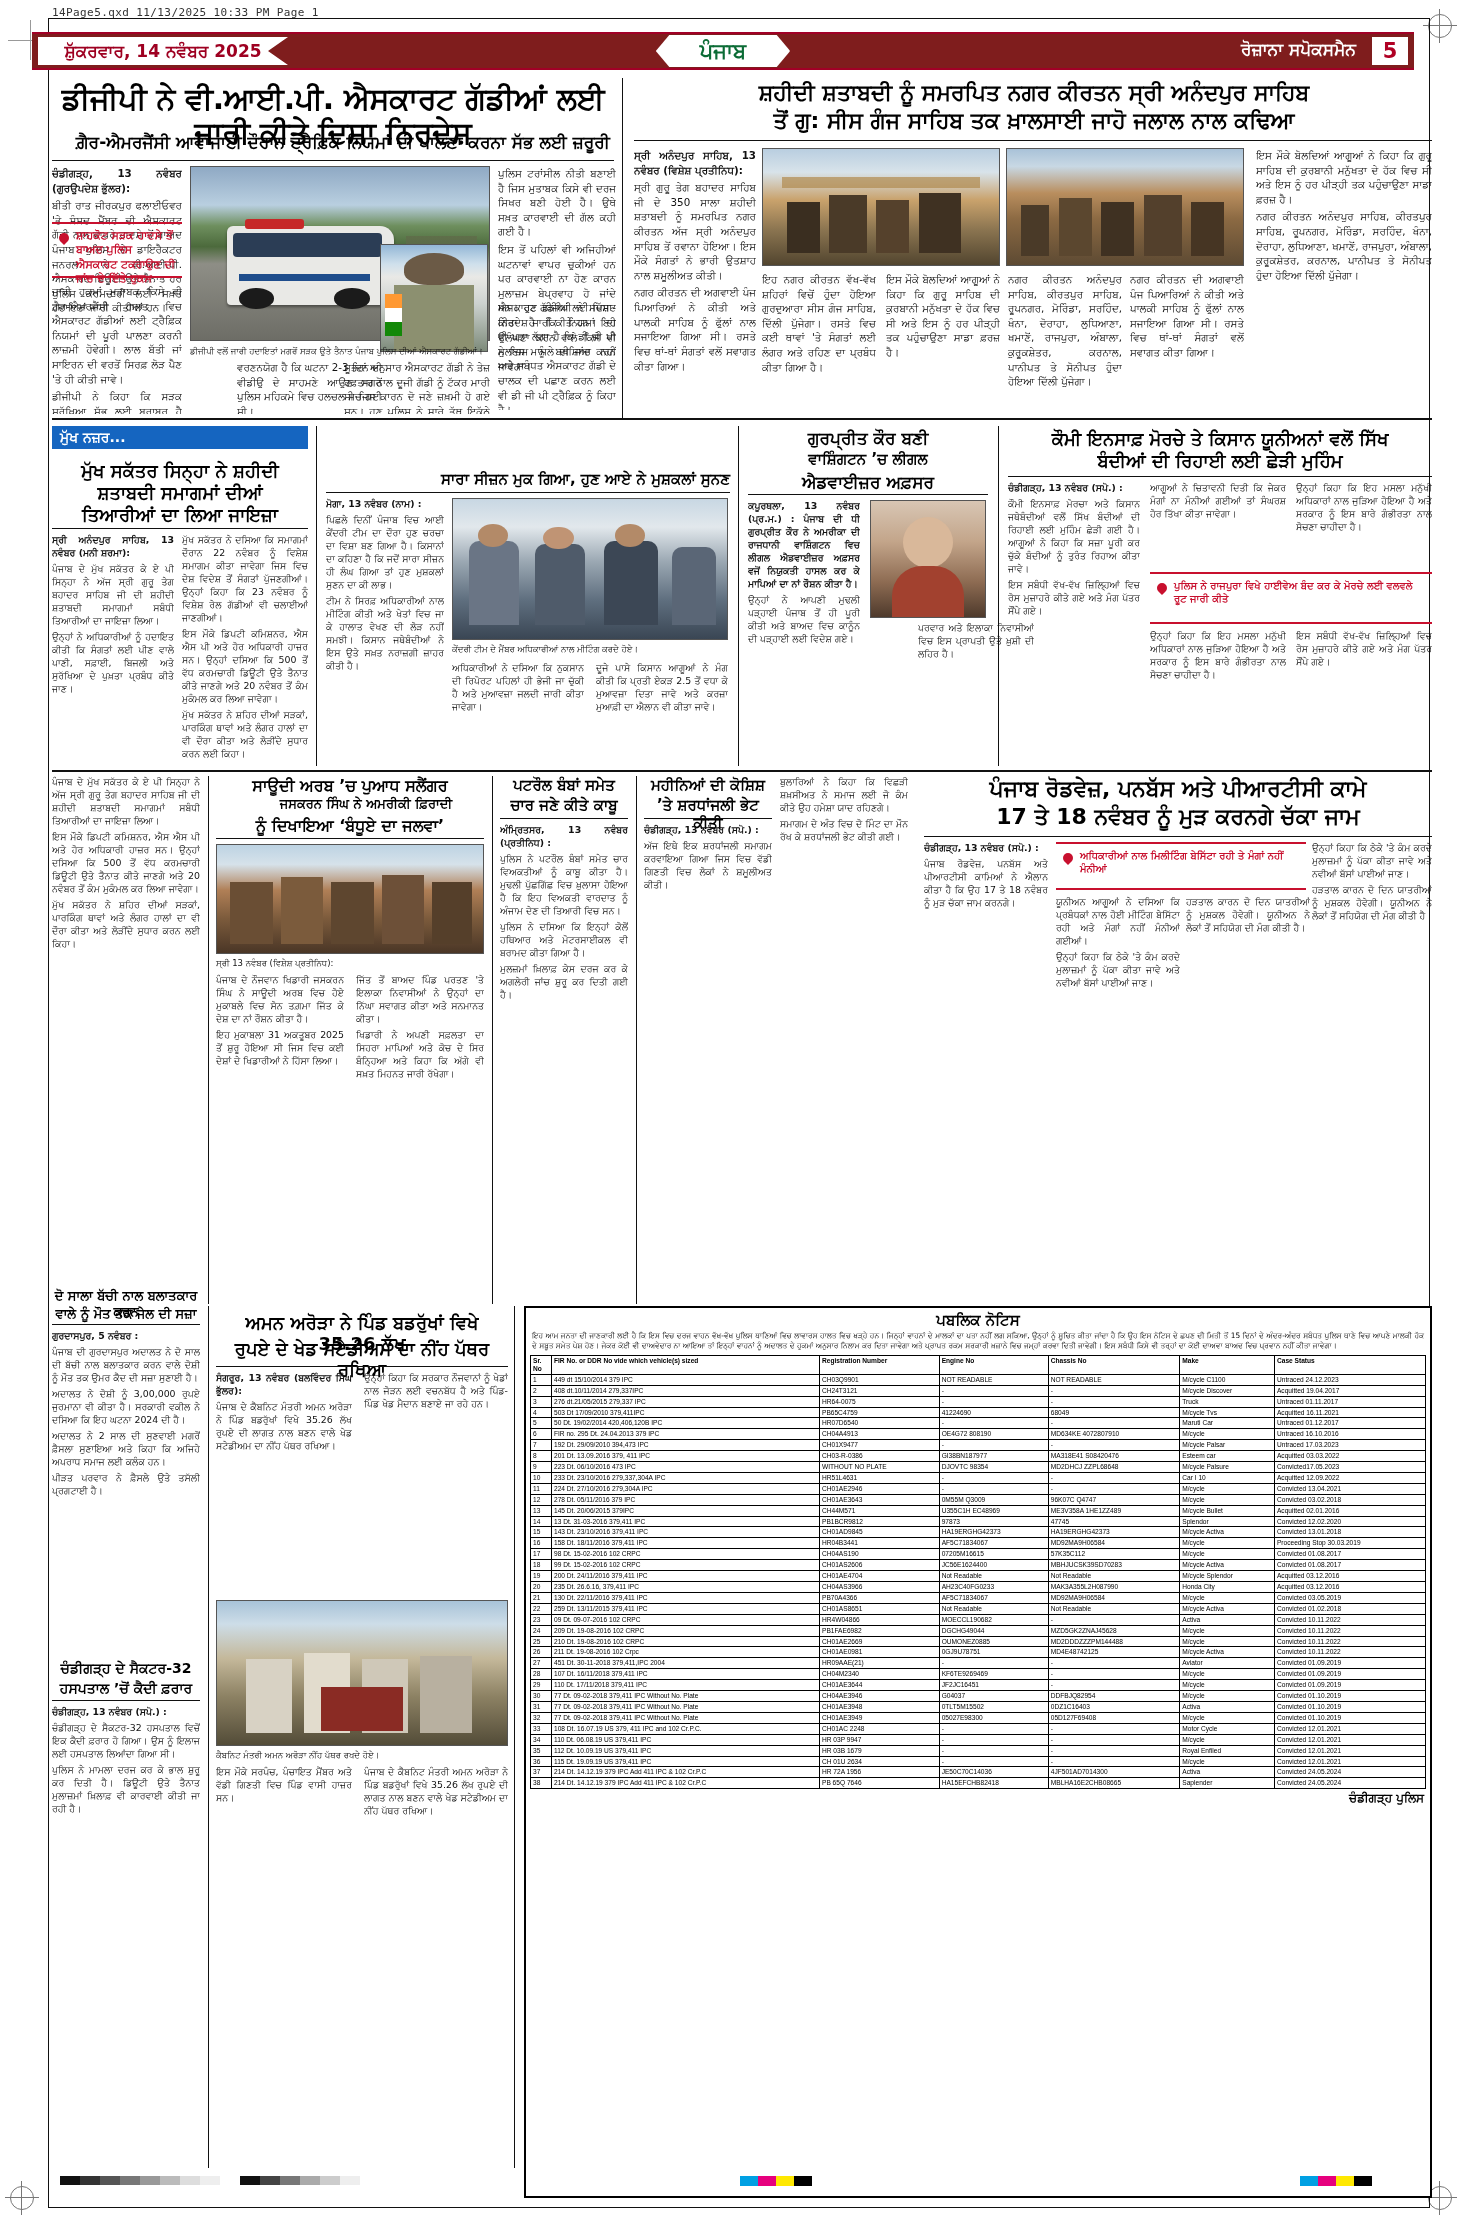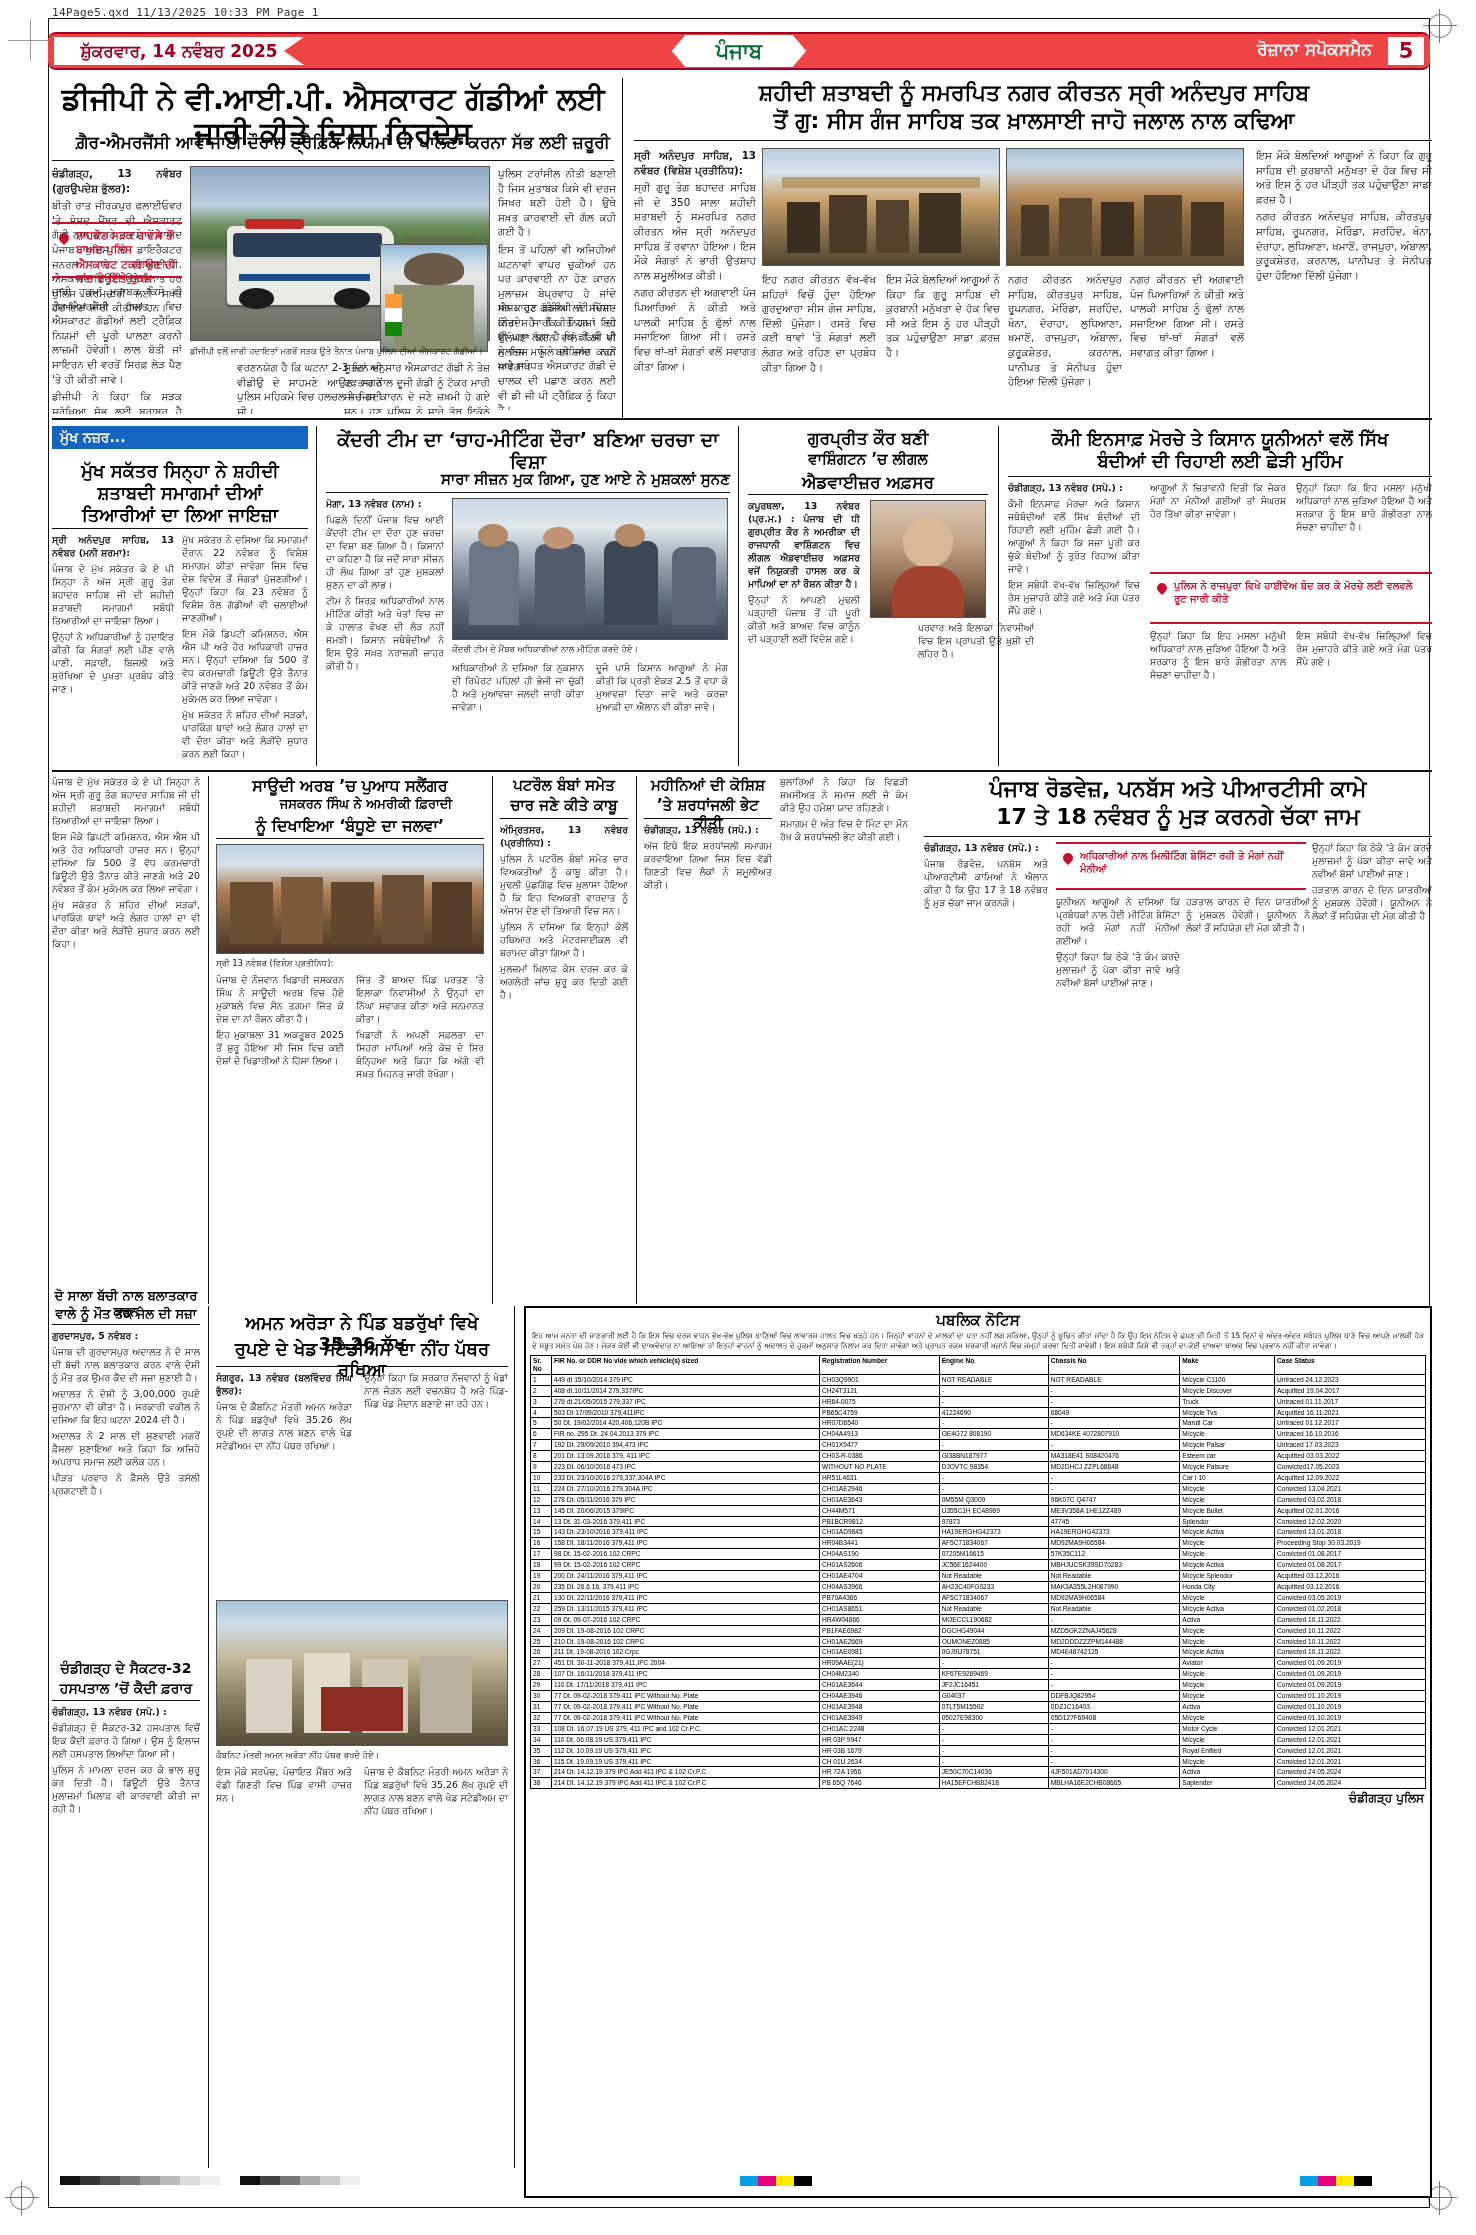--- a/index.html
+++ b/index.html
@@ -14,22 +14,22 @@
     font-family:"DejaVu Sans Mono","Liberation Mono",monospace;letter-spacing:.4px;
   }
   .reg-mark{position:absolute;width:22px;height:22px;border-radius:50%;border:1px solid #777;}
   .reg-mark:before{content:"";position:absolute;left:-6px;top:10px;width:34px;height:1px;background:#777;}
   .reg-mark:after{content:"";position:absolute;top:-6px;left:10px;height:34px;width:1px;background:#777;}
   .crop-v{position:absolute;width:1px;background:#999;}
   .crop-h{position:absolute;height:1px;background:#999;}
 
   
   .masthead{
-    position:absolute;left:48px;top:32px;width:1382px;height:34px;
-    background:#ef4444;border-top:2px solid #a10026;border-bottom:2px solid #a10026;border-radius:8px;
+    position:absolute;left:32px;top:32px;width:1382px;height:34px;
+    background:#7f1d1d;border-top:2px solid #a10026;border-bottom:2px solid #a10026;
   }
   .mh-date{
     position:absolute;left:6px;top:3px;height:28px;min-width:250px;background:#fff;
     color:#9e0021;font-weight:bold;font-size:17px;display:flex;align-items:center;
     justify-content:center;padding:0 14px;box-sizing:border-box;
     clip-path:polygon(0 0,100% 0,92% 50%,100% 100%,0 100%);
   }
   .mh-center{
     position:absolute;left:50%;top:1px;transform:translateX(-50%);
     height:32px;background:#fff;display:flex;align-items:center;justify-content:center;
@@ -245,21 +245,20 @@
     <p>ਉਨ੍ਹਾਂ ਨੇ ਅਧਿਕਾਰੀਆਂ ਨੂੰ ਹਦਾਇਤ ਕੀਤੀ ਕਿ ਸੰਗਤਾਂ ਲਈ ਪੀਣ ਵਾਲੇ ਪਾਣੀ, ਸਫ਼ਾਈ, ਬਿਜਲੀ ਅਤੇ ਸੁਰੱਖਿਆ ਦੇ ਪੁਖ਼ਤਾ ਪ੍ਰਬੰਧ ਕੀਤੇ ਜਾਣ।</p>
   </div>
   <div class="col tiny" style="left:182px;top:534px;width:126px;height:230px;">
     <p>ਮੁੱਖ ਸਕੱਤਰ ਨੇ ਦਸਿਆ ਕਿ ਸਮਾਗਮਾਂ ਦੌਰਾਨ 22 ਨਵੰਬਰ ਨੂੰ ਵਿਸ਼ੇਸ਼ ਸਮਾਗਮ ਕੀਤਾ ਜਾਵੇਗਾ ਜਿਸ ਵਿਚ ਦੇਸ਼ ਵਿਦੇਸ਼ ਤੋਂ ਸੰਗਤਾਂ ਪੁੱਜਣਗੀਆਂ। ਉਨ੍ਹਾਂ ਕਿਹਾ ਕਿ 23 ਨਵੰਬਰ ਨੂੰ ਵਿਸ਼ੇਸ਼ ਰੇਲ ਗੱਡੀਆਂ ਵੀ ਚਲਾਈਆਂ ਜਾਣਗੀਆਂ।</p>
     <p>ਇਸ ਮੌਕੇ ਡਿਪਟੀ ਕਮਿਸ਼ਨਰ, ਐਸ ਐਸ ਪੀ ਅਤੇ ਹੋਰ ਅਧਿਕਾਰੀ ਹਾਜ਼ਰ ਸਨ। ਉਨ੍ਹਾਂ ਦਸਿਆ ਕਿ 500 ਤੋਂ ਵੱਧ ਕਰਮਚਾਰੀ ਡਿਊਟੀ ਉਤੇ ਤੈਨਾਤ ਕੀਤੇ ਜਾਣਗੇ ਅਤੇ 20 ਨਵੰਬਰ ਤੋਂ ਕੰਮ ਮੁਕੰਮਲ ਕਰ ਲਿਆ ਜਾਵੇਗਾ।</p>
     <p>ਮੁੱਖ ਸਕੱਤਰ ਨੇ ਸ਼ਹਿਰ ਦੀਆਂ ਸੜਕਾਂ, ਪਾਰਕਿੰਗ ਥਾਵਾਂ ਅਤੇ ਲੰਗਰ ਹਾਲਾਂ ਦਾ ਵੀ ਦੌਰਾ ਕੀਤਾ ਅਤੇ ਲੋੜੀਂਦੇ ਸੁਧਾਰ ਕਰਨ ਲਈ ਕਿਹਾ।</p>
   </div>
 
   <div class="vrule" style="left:316px;top:426px;height:340px;"></div>
 
-  <div class="hl hl-sec" style="position:absolute;left:326px;top:428px;width:404px;font-size:19px;">ਕੇਂਦਰੀ ਟੀਮ ਦਾ ‘ਚਾਹ-ਮੀਟਿੰਗ ਦੌਰਾ’ ਬਣਿਆ ਚਰਚਾ ਦਾ ਵਿਸ਼ਾ</div>
   <div class="hl-deck" style="position:absolute;left:326px;top:470px;width:404px;font-size:15px;">ਸਾਰਾ ਸੀਜ਼ਨ ਮੁਕ ਗਿਆ, ਹੁਣ ਆਏ ਨੇ ਮੁਸ਼ਕਲਾਂ ਸੁਨਣ</div>
   <div class="hrule" style="left:326px;top:492px;width:404px;"></div>
 
   <div class="col tiny" style="left:326px;top:498px;width:118px;height:264px;">
     <p><span class="dateline">ਮੋਗਾ, 13 ਨਵੰਬਰ (ਨਾਮ) :</span></p>
     <p>ਪਿਛਲੇ ਦਿਨੀਂ ਪੰਜਾਬ ਵਿਚ ਆਈ ਕੇਂਦਰੀ ਟੀਮ ਦਾ ਦੌਰਾ ਹੁਣ ਚਰਚਾ ਦਾ ਵਿਸ਼ਾ ਬਣ ਗਿਆ ਹੈ। ਕਿਸਾਨਾਂ ਦਾ ਕਹਿਣਾ ਹੈ ਕਿ ਜਦੋਂ ਸਾਰਾ ਸੀਜ਼ਨ ਹੀ ਲੰਘ ਗਿਆ ਤਾਂ ਹੁਣ ਮੁਸ਼ਕਲਾਂ ਸੁਣਨ ਦਾ ਕੀ ਲਾਭ।</p>
     <p>ਟੀਮ ਨੇ ਸਿਰਫ਼ ਅਧਿਕਾਰੀਆਂ ਨਾਲ ਮੀਟਿੰਗ ਕੀਤੀ ਅਤੇ ਖੇਤਾਂ ਵਿਚ ਜਾ ਕੇ ਹਾਲਾਤ ਵੇਖਣ ਦੀ ਲੋੜ ਨਹੀਂ ਸਮਝੀ। ਕਿਸਾਨ ਜਥੇਬੰਦੀਆਂ ਨੇ ਇਸ ਉਤੇ ਸਖ਼ਤ ਨਰਾਜ਼ਗੀ ਜ਼ਾਹਰ ਕੀਤੀ ਹੈ।</p>
   </div>
   <div class="photo ph-meet" style="left:452px;top:498px;width:276px;height:142px;">
     <div style="position:absolute;left:6%;top:30%;width:18%;height:60%;background:#6a7585;border-radius:10px 10px 0 0;"></div>

